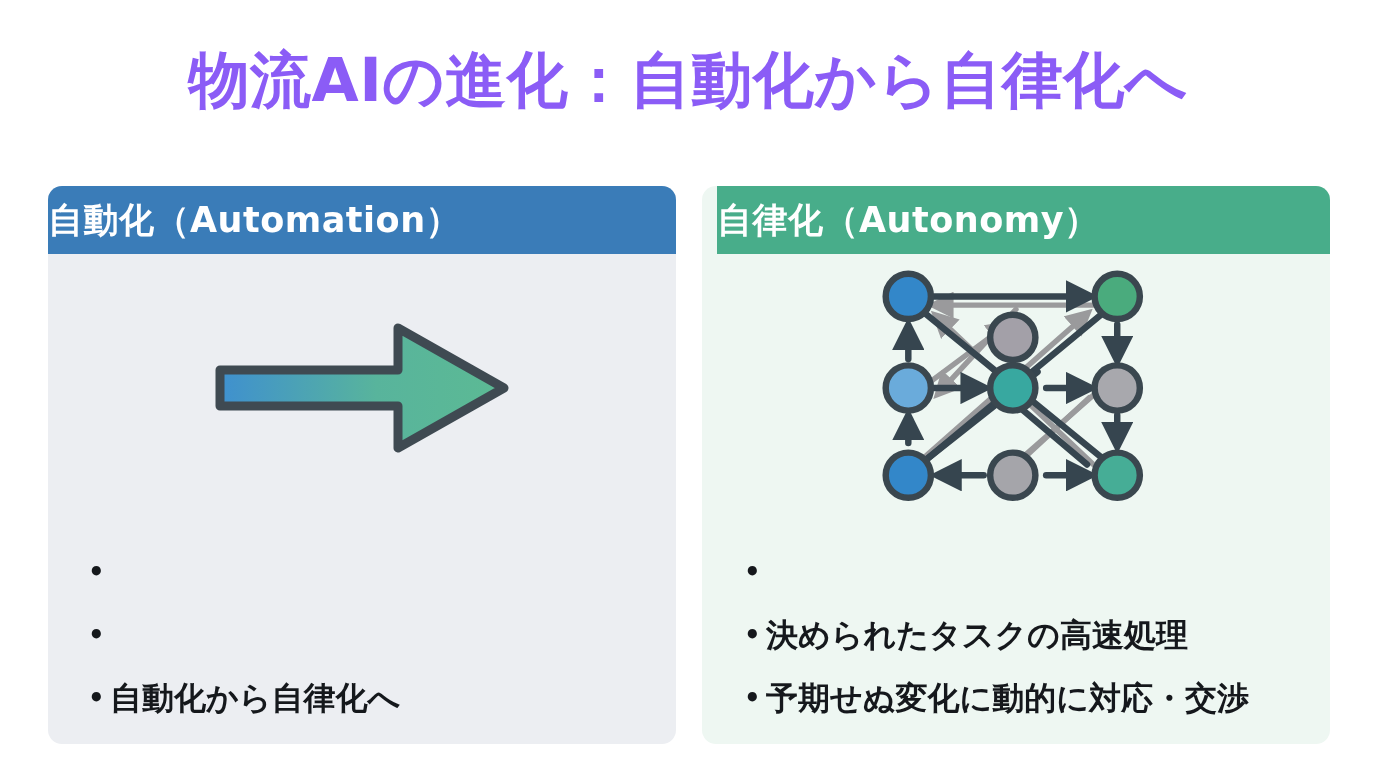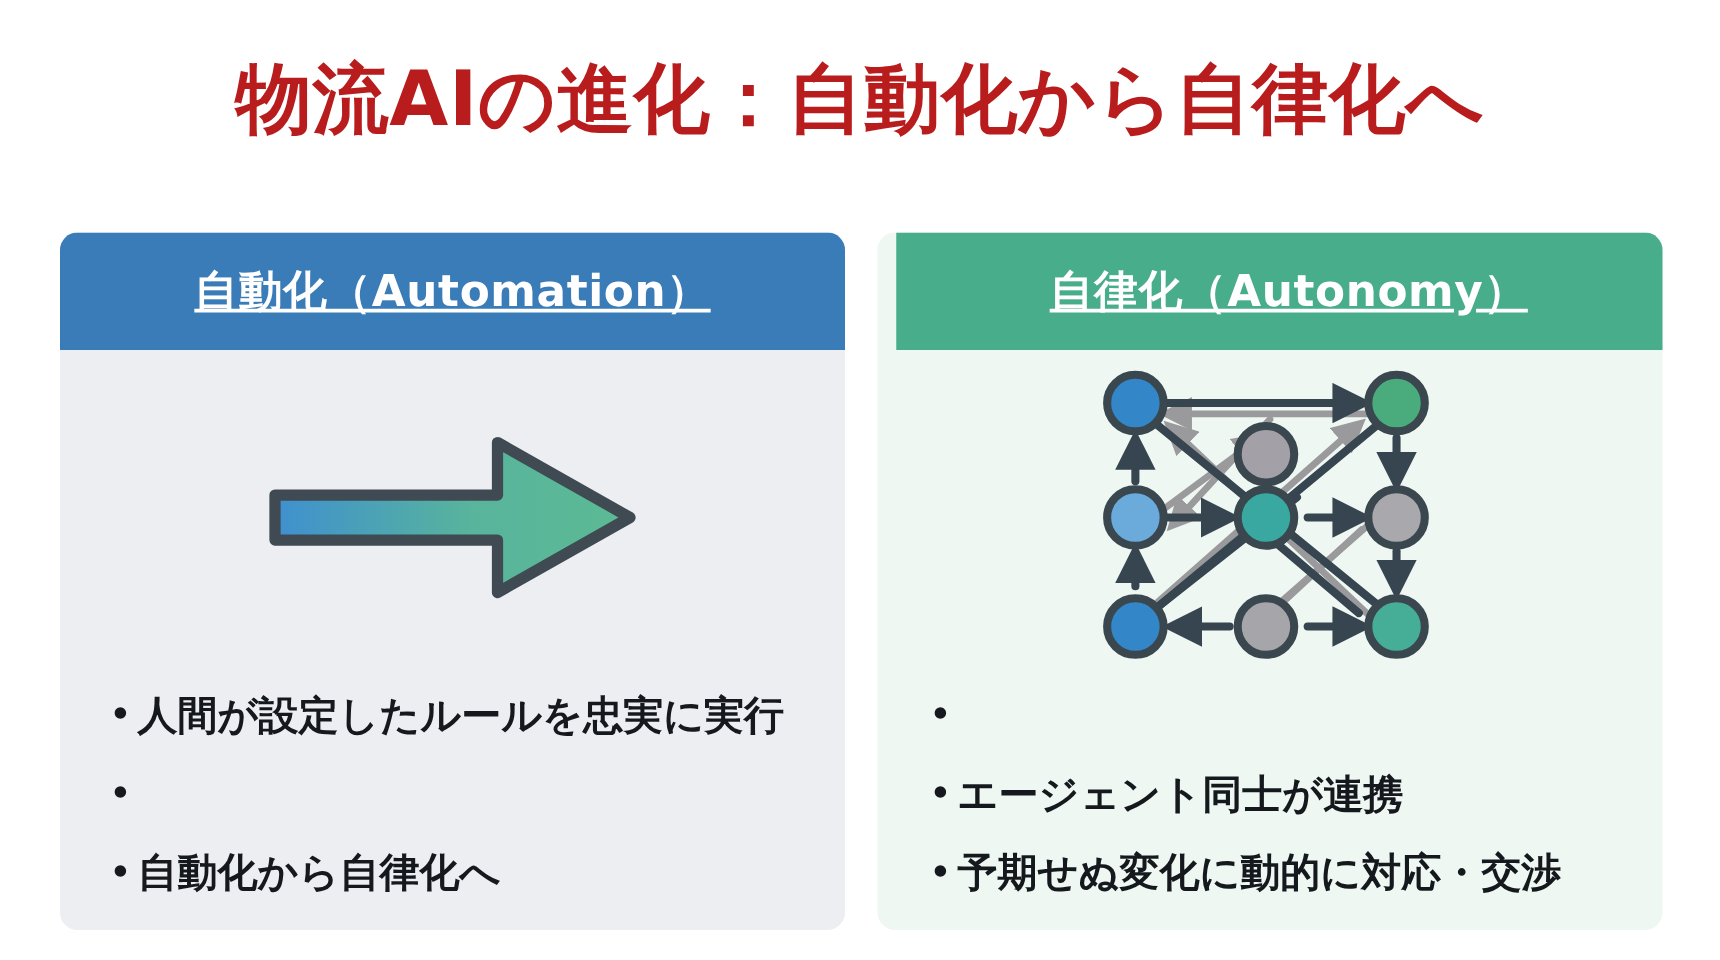--- a/index.html
+++ b/index.html
@@ -18,52 +18,50 @@
 
   
   .slide-title {
     position: absolute;
     left: 0;
     top: 46px;
     width: 1376px;
     text-align: center;
     font-size: 61px;
     font-weight: bold;
-    color: #b91c1c;
+    color: #8b5cf6;
     letter-spacing: 0.5px;
     line-height: 1.1;
     white-space: nowrap;
   }
 
   
   .panel {
     position: absolute;
     top: 186px;
     width: 628px;
     height: 558px;
     border-radius: 14px;
     overflow: hidden;
     box-sizing: border-box;
   }
   .panel-left  { left: 48px;  background: #eceef2; }
   .panel-right { left: 702px; background: #eef7f2; }
 
   .panel-header {
-    height: 94px;
+    height: 68px;
     width: 100%;
     display: flex;
     align-items: center;
-    justify-content: center;
     font-size: 35px;
     font-weight: bold;
     color: #ffffff;
     letter-spacing: 0.5px;
     box-sizing: border-box;
     white-space: nowrap;
-    text-decoration: underline;
   }
   .header-blue  { background: #3a7cb8; }
   .header-green { background: #48ad8a; margin-left: 15px; }
 
   
   .panel-visual {
     position: relative;
     height: 268px;
     width: 100%;
     display: flex;
@@ -122,21 +120,20 @@
           <stop offset="100%" stop-color="#5cba94"></stop>
         </linearGradient>
       </defs>
       <path d="M 8 62 L 186 62 L 186 20 L 292 80 L 186 140 L 186 98 L 8 98 Z" fill="url(#arrowGrad)" stroke="#3f4a52" stroke-width="9" stroke-linejoin="round" stroke-linecap="round"></path>
     </svg>
   </div>
 
   <ul class="bullet-list">
     <li class="bullet-item">
       <span class="bullet-dot">•</span>
-      <span class="bullet-text">人間が設定したルールを忠実に実行</span>
     </li>
     <li class="bullet-item">
       <span class="bullet-dot">•</span>
     </li>
     <li class="bullet-item">
       <span class="bullet-dot">•</span>
       <span class="bullet-text">自動化から自律化へ</span>
     </li>
   </ul>
 </section>
@@ -200,20 +197,20 @@
       </g>
     </svg>
   </div>
 
   <ul class="bullet-list">
     <li class="bullet-item">
       <span class="bullet-dot">•</span>
     </li>
     <li class="bullet-item">
       <span class="bullet-dot">•</span>
-      <span class="bullet-text">エージェント同士が連携</span>
+      <span class="bullet-text">決められたタスクの高速処理</span>
     </li>
     <li class="bullet-item">
       <span class="bullet-dot">•</span>
       <span class="bullet-text">予期せぬ変化に動的に対応・交渉</span>
     </li>
   </ul>
 </section>
 
 </body></html>

